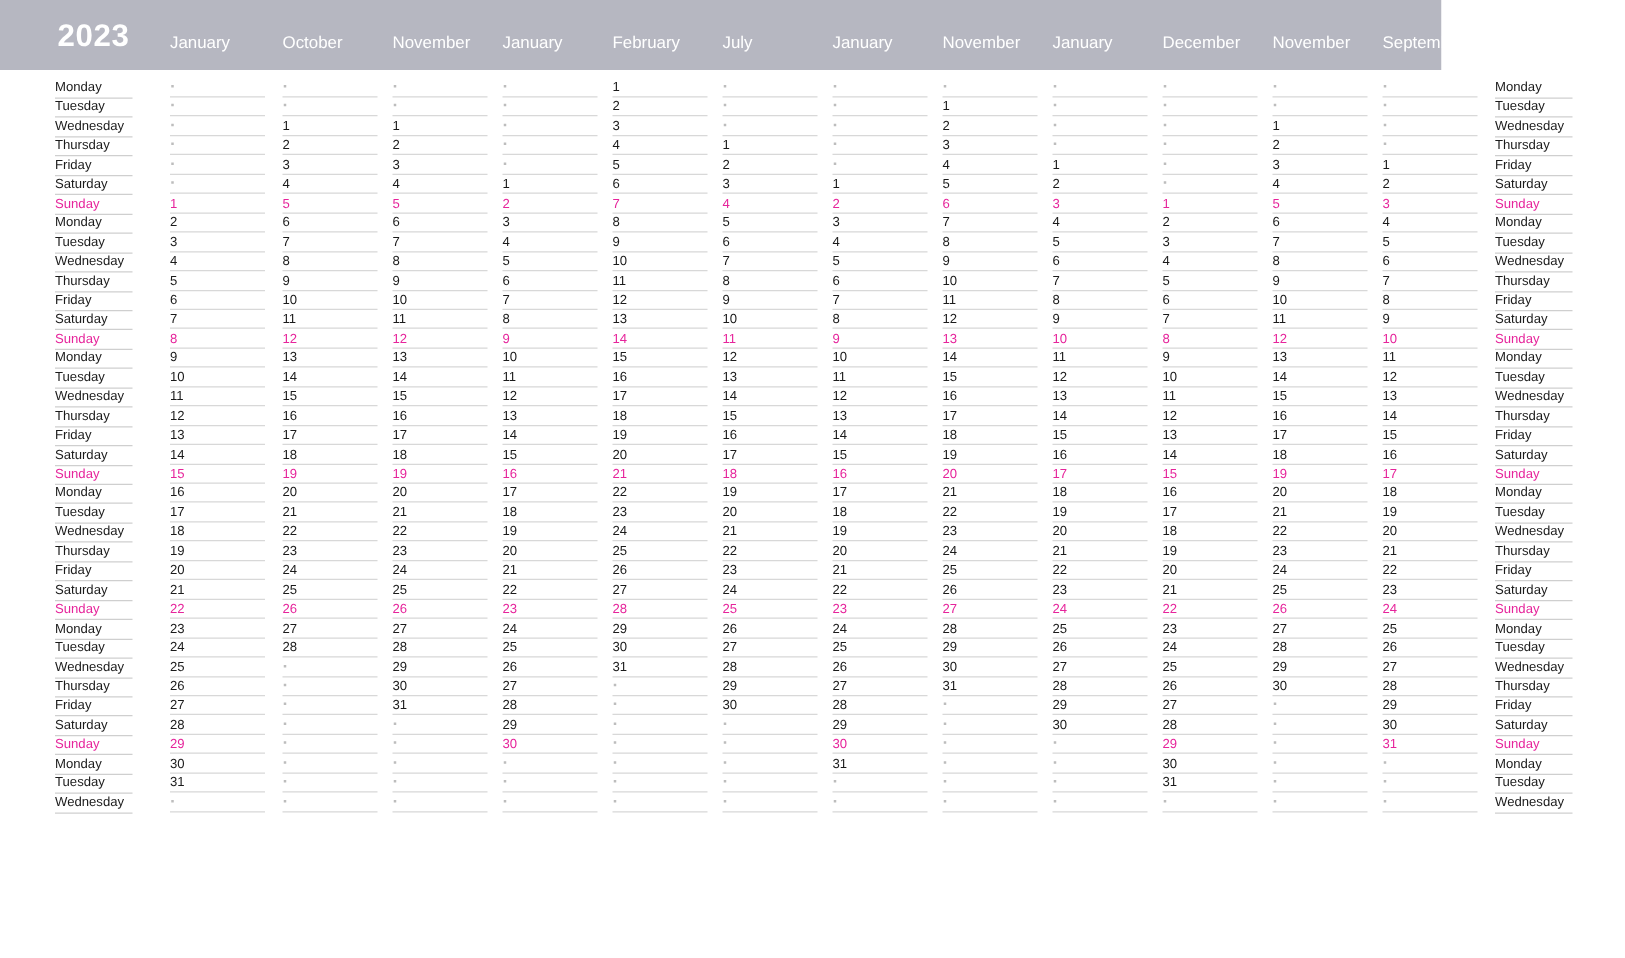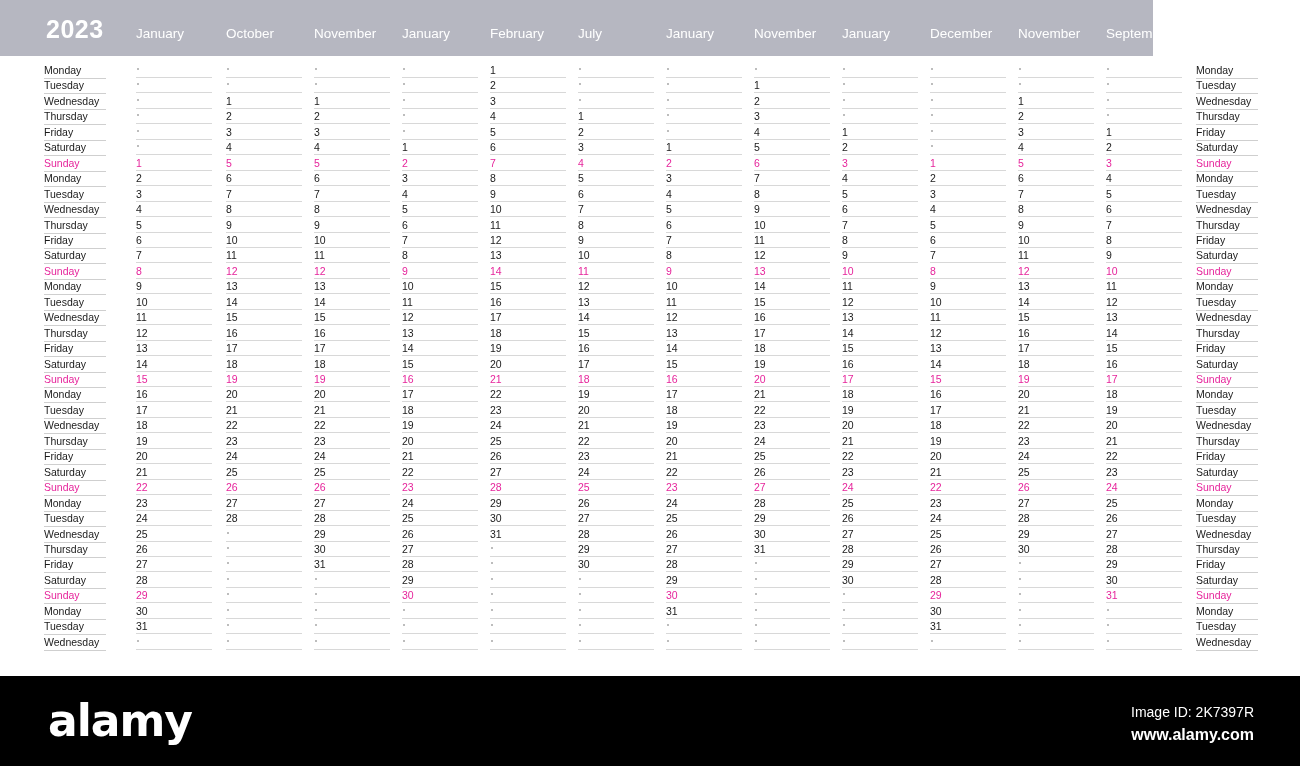--- a/index.html
+++ b/index.html
@@ -1603,19 +1603,14 @@
         <span class="dot"></span>
       </div>
       <div class="daycell" style="left: 1106px; top: 565.2px;">
         <span class="dot"></span>
       </div>
       <div class="daycell" style="left: 1106px; top: 580.65px;">
         <span class="dot"></span>
       </div>
     </div>
 
-  <div id="footer">
-    <div id="alamy-logo">alamy</div>
-    <div id="image-id">Image ID: 2K7397R</div>
-    <div id="alamy-url">www.alamy.com</div>
-  </div>
 
 </div>
 
 </body></html>

